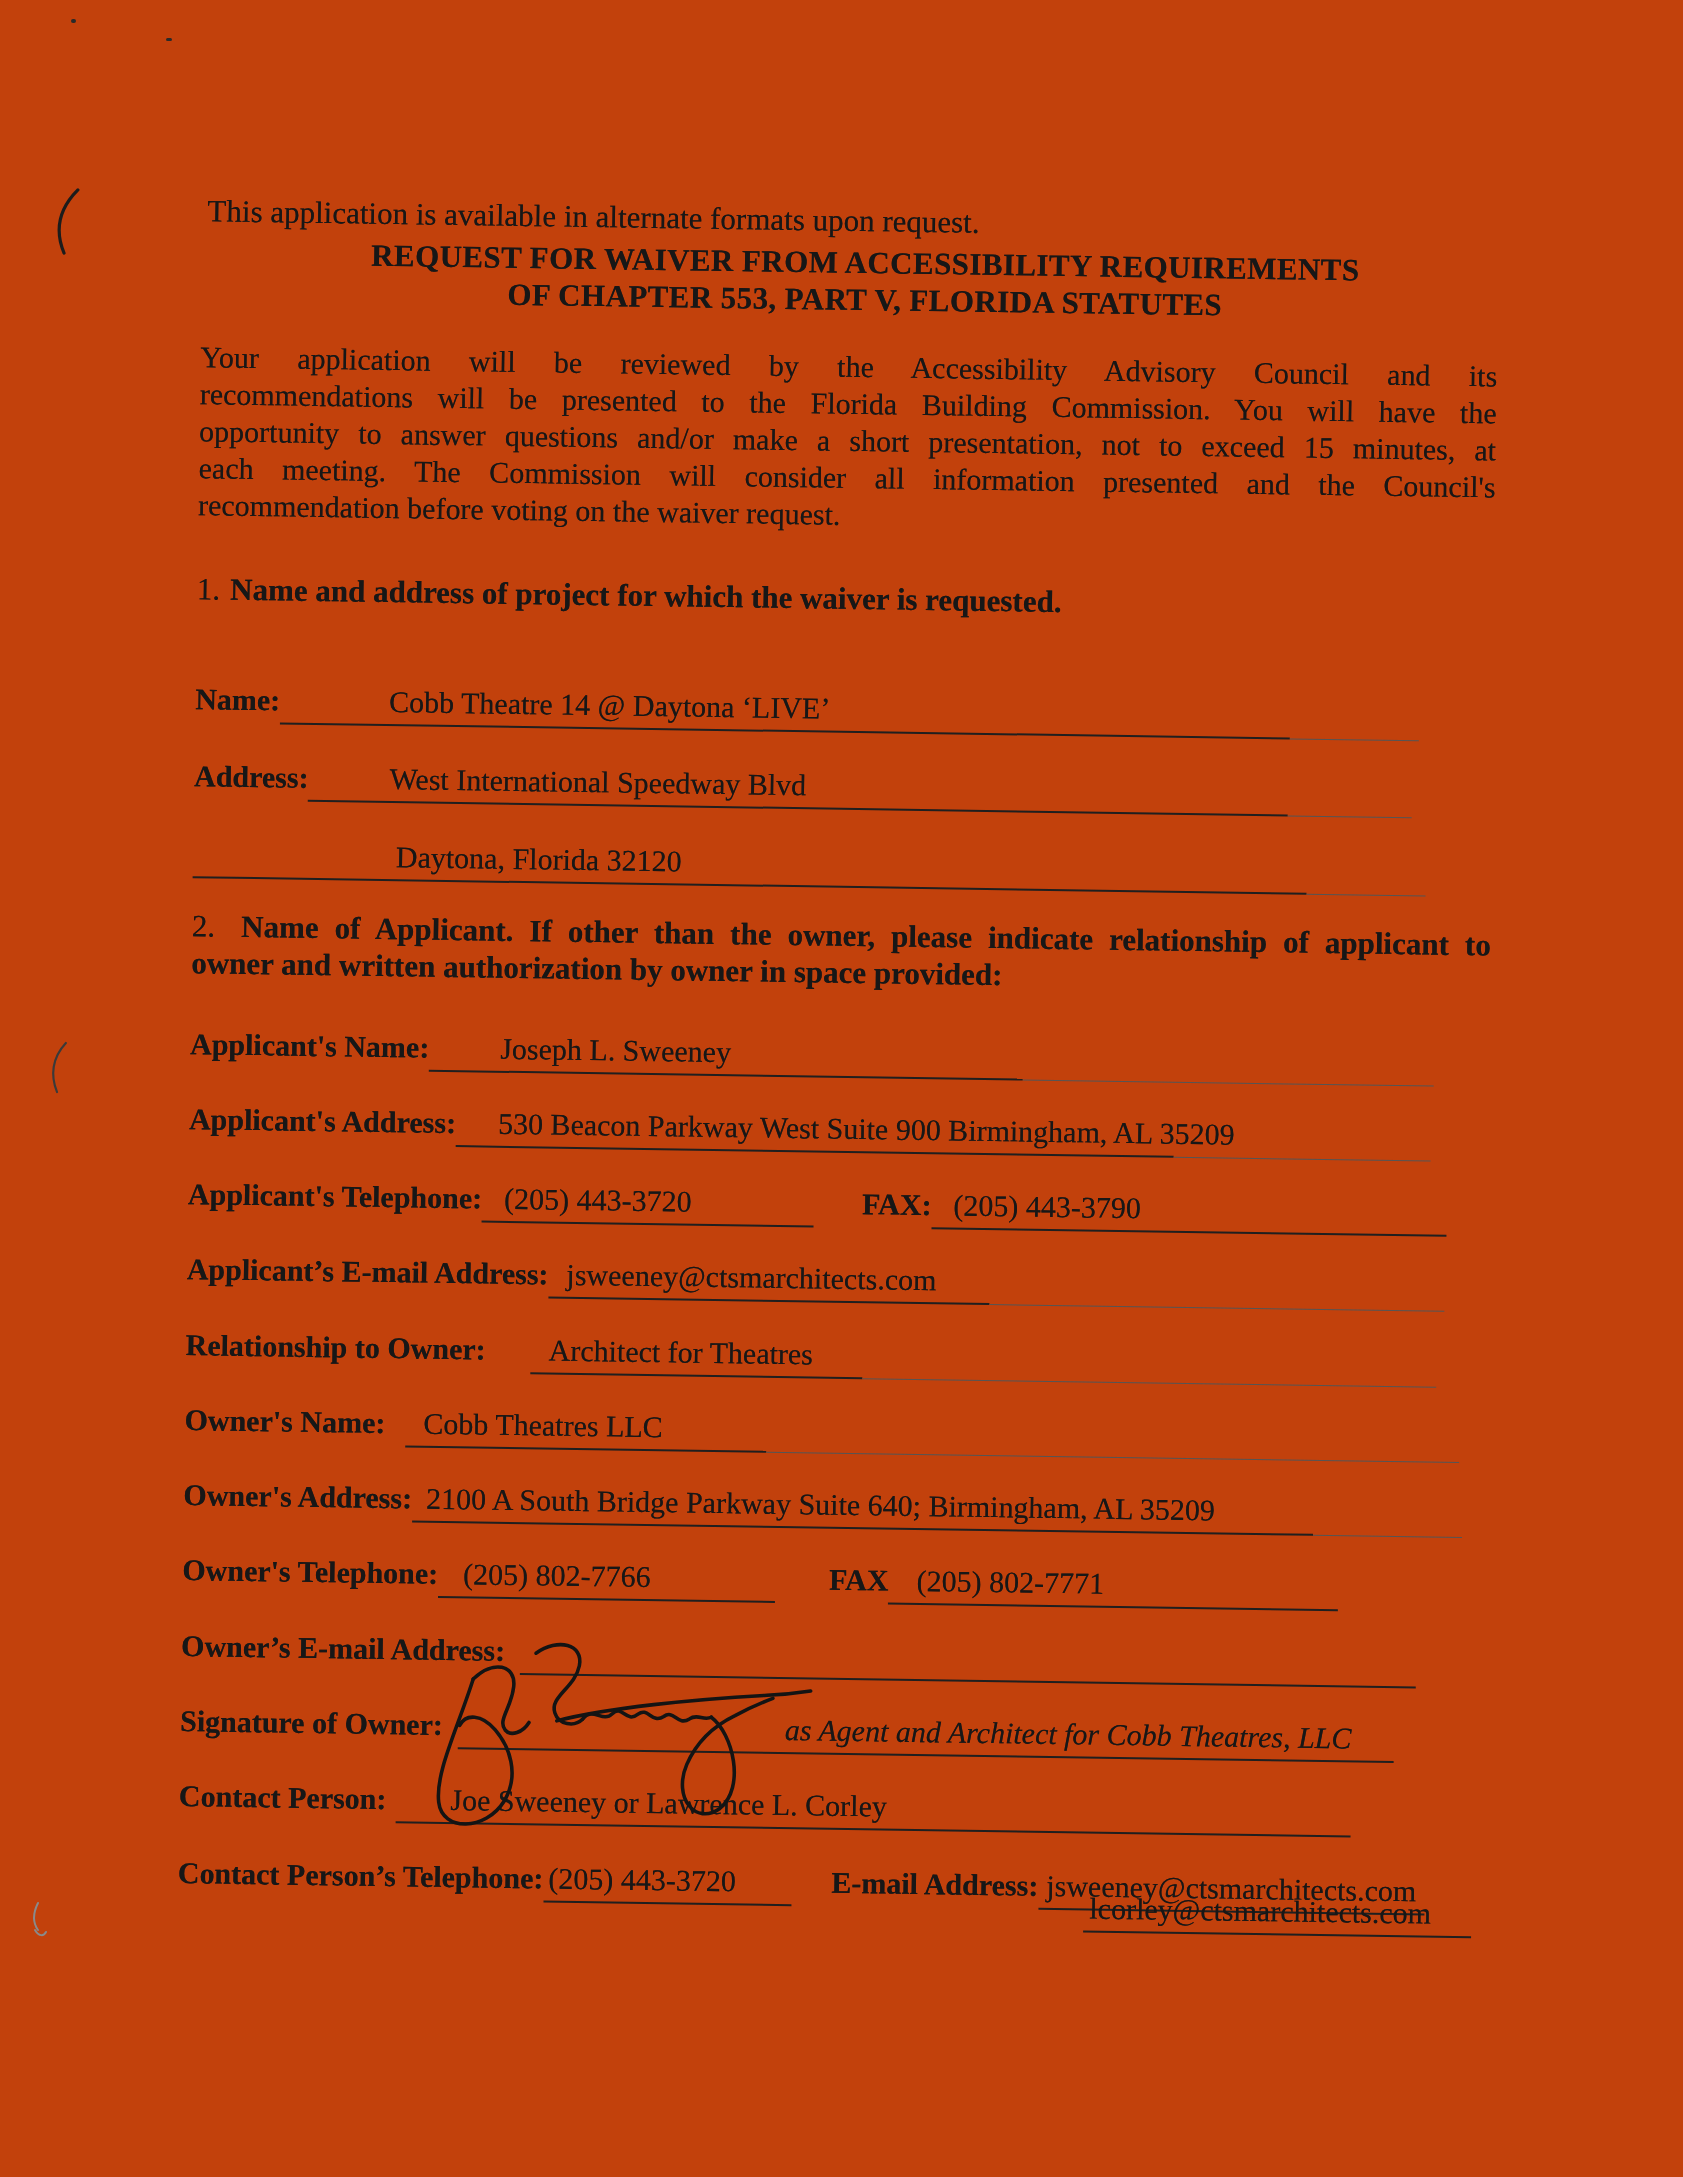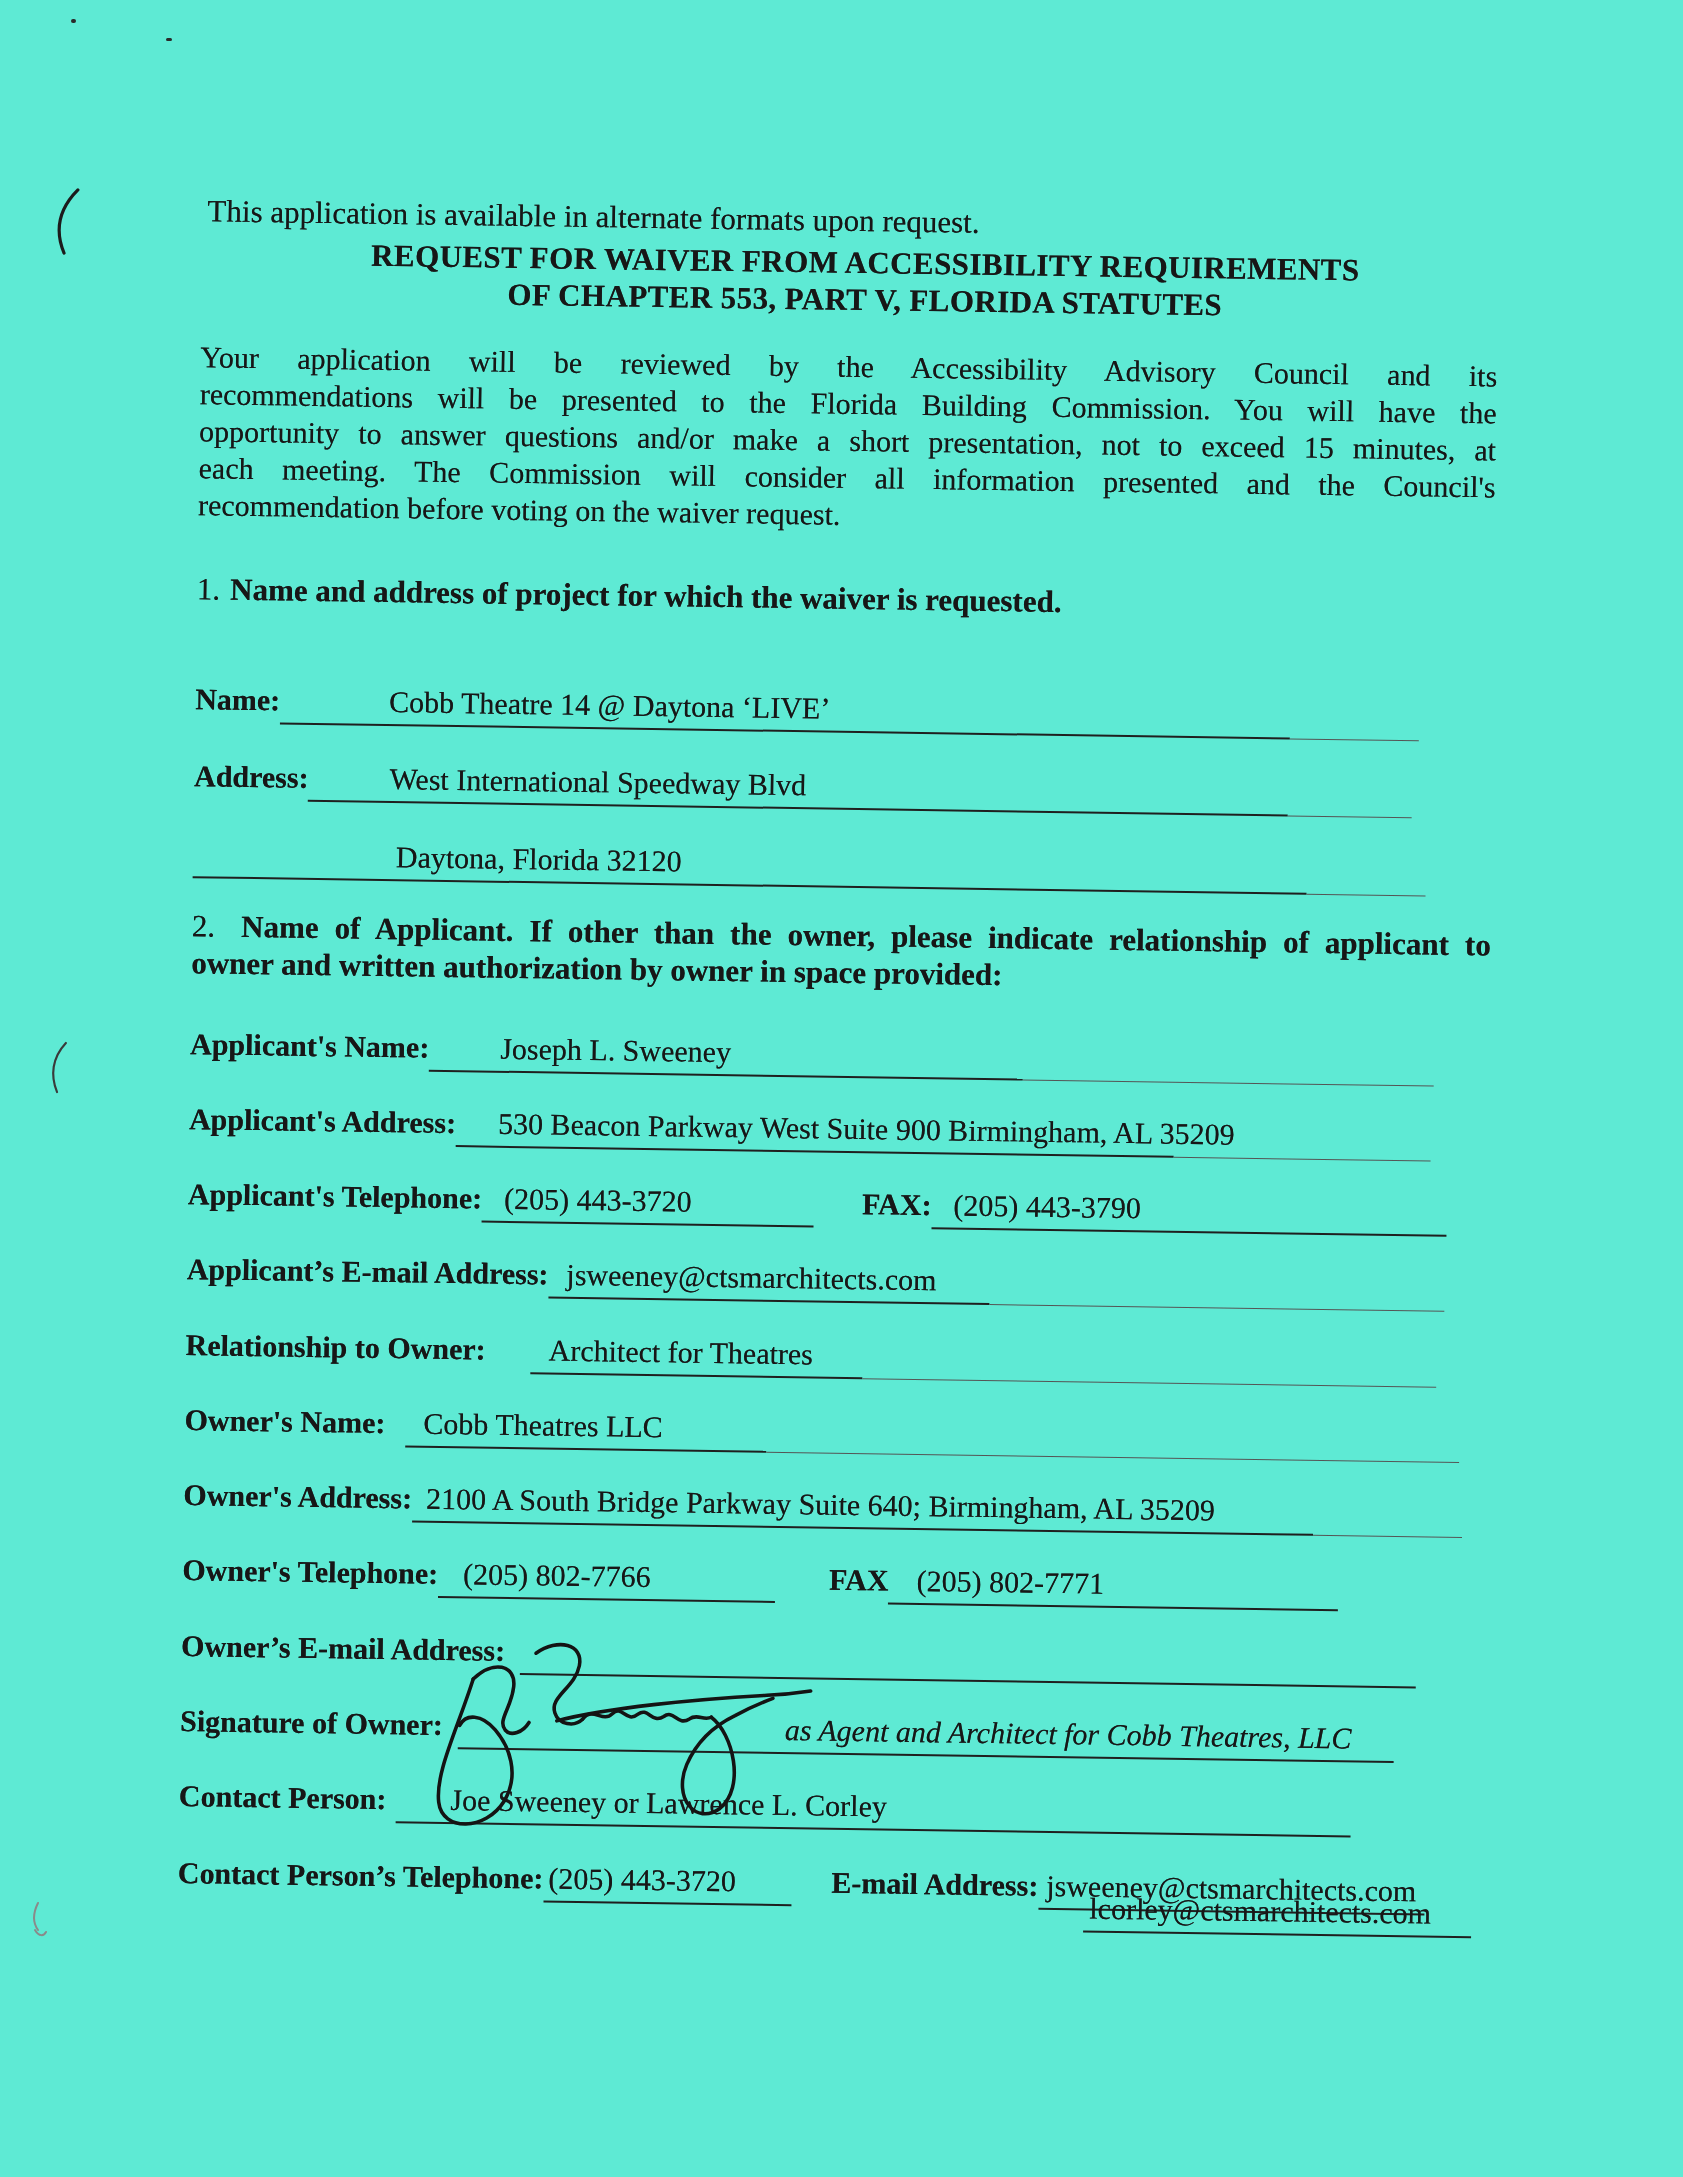--- a/index.html
+++ b/index.html
@@ -1,18 +1,18 @@
 <!DOCTYPE html>
 <html><head>
 <meta charset="utf-8">
 <style>
   html,body { margin:0; padding:0; background:#ffffff; }
   .page {
     position:relative; width:1683px; height:2177px;
-    background:#5eead4; overflow:hidden;
+    background:#c2410c; overflow:hidden;
     font-family:"Liberation Serif","DejaVu Serif",serif;
   }
   .content {
     position:absolute; left:0; top:0; width:1683px; height:2177px;
     transform:rotate(0.85deg); transform-origin:119px 178px;
     color:#171717;
     text-shadow:0 0 0.5px rgba(25,25,25,0.75);
   }
   .notice { position:absolute; left:208px; top:192px; font-size:31px; }
   .title  { position:absolute; left:203px; width:1327px; text-align:center;

